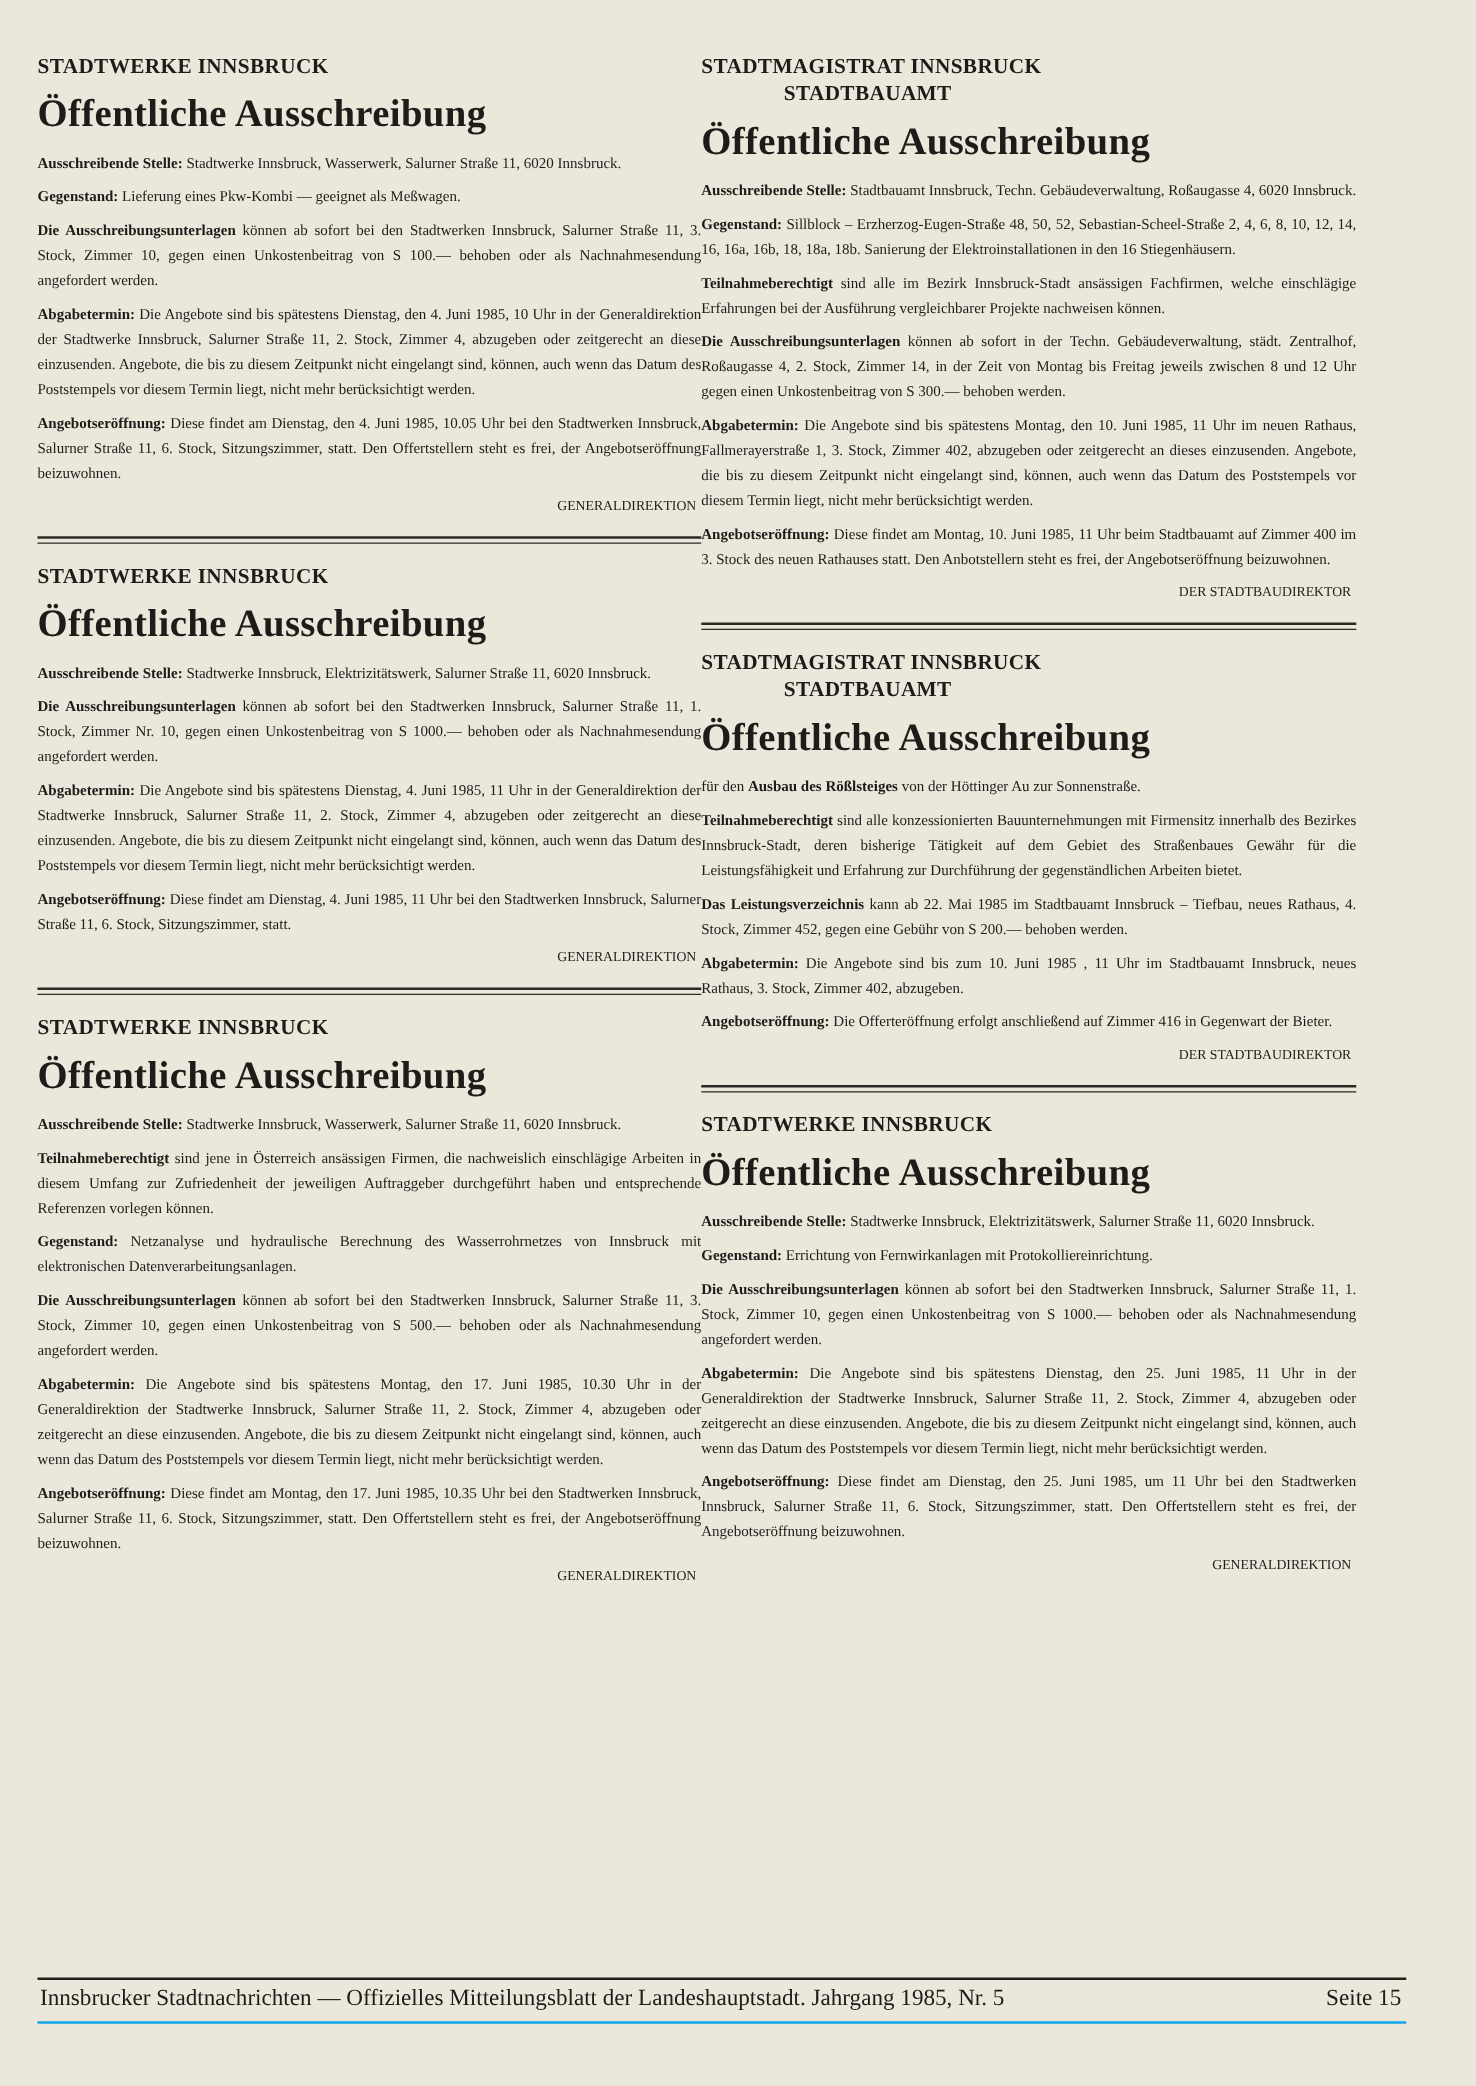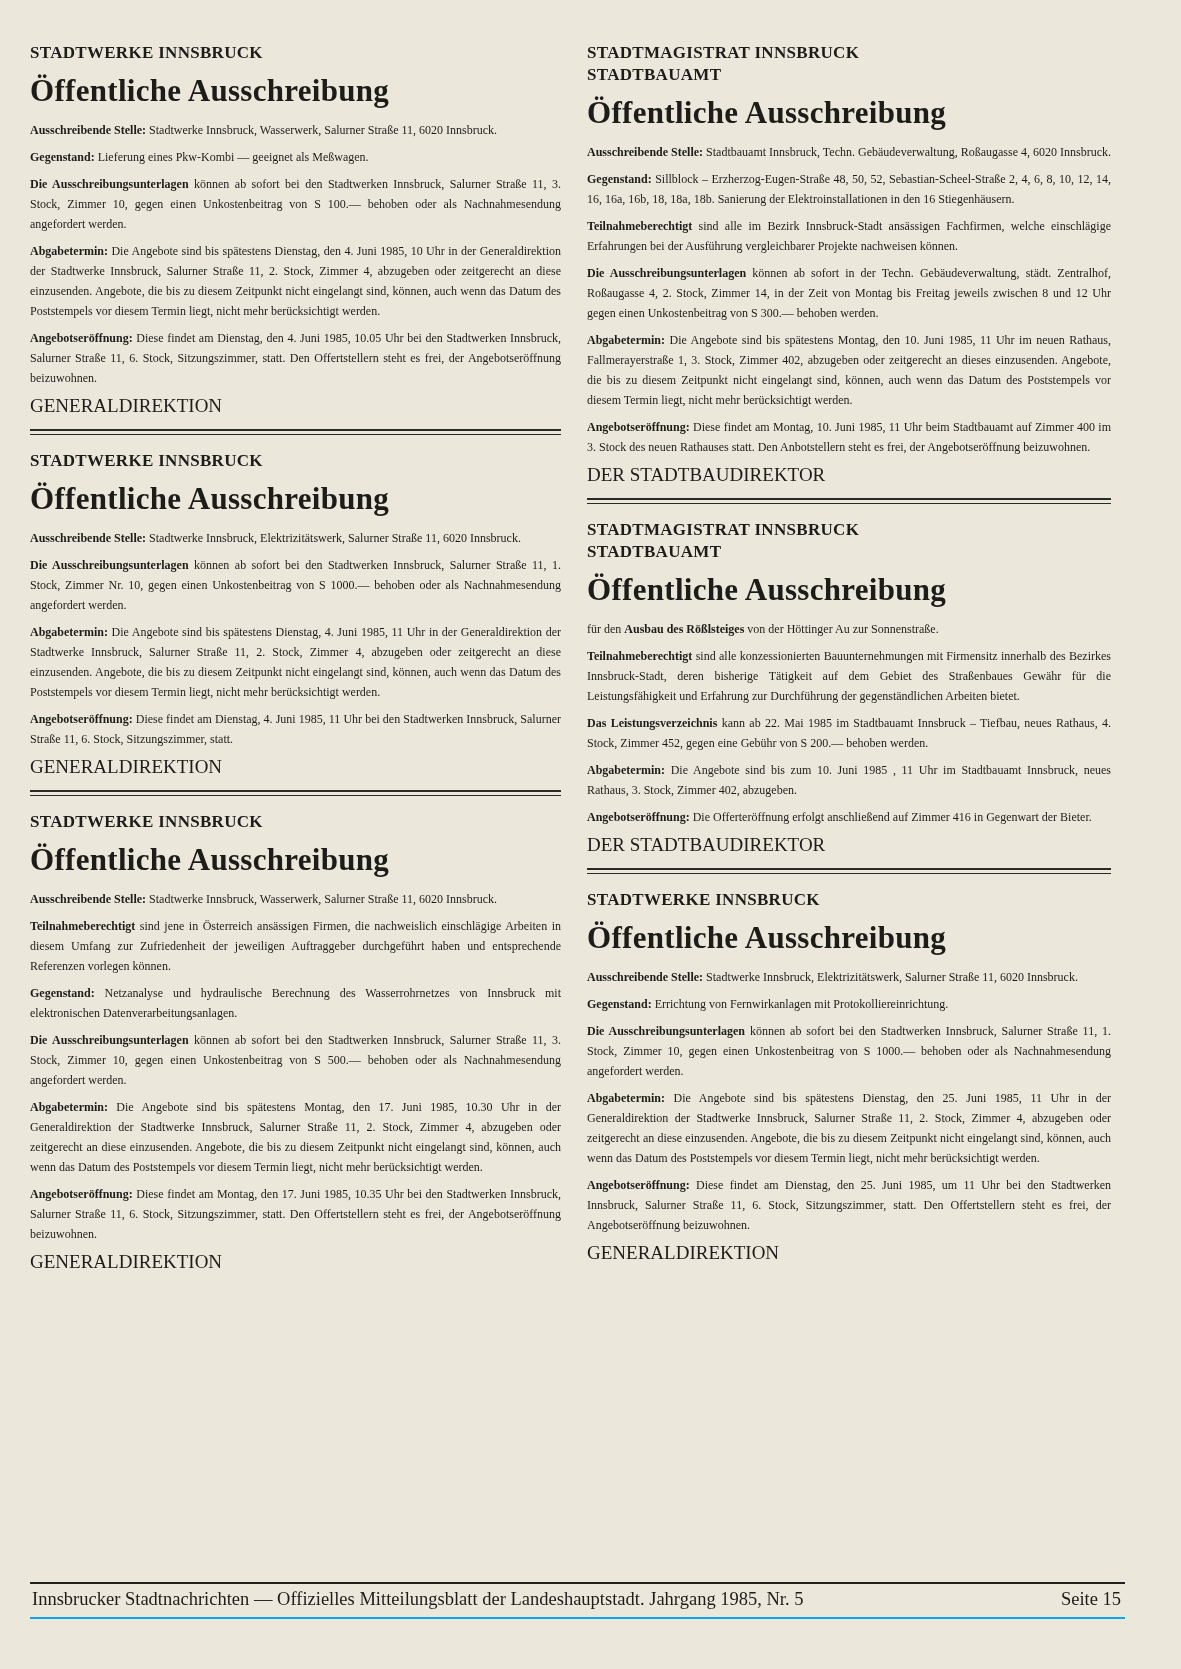--- a/index.html
+++ b/index.html
@@ -10,53 +10,53 @@
     height: 1669px;
     margin: 0 auto;
     background: #ebe8db;
     color: #1d1c19;
     font-family: "Liberation Serif", "DejaVu Serif", serif;
     overflow: hidden;
     box-sizing: border-box;
   }
   .columns {
     display: flex;
-    gap: 26px;
     padding: 42px 0 0 30px;
   }
   .col { display: block; }
   .col-left  { width: 531px; }
   .col-right { width: 524px; }
 
   .notice { display: block; }
   .org { margin: 0 0 6px 0; }
   .org-line {
     font-weight: bold;
     font-size: 17px;
     letter-spacing: 0.3px;
     line-height: 22px;
   }
-  .org-line-sub { }
+  .org-line-sub { margin-left: 66px; }
   .title {
     font-size: 31px;
     font-weight: bold;
     letter-spacing: 0.3px;
     margin: 10px 0 12px 0;
     line-height: 34px;
   }
   .para {
     font-size: 12px;
     line-height: 20px;
     text-align: justify;
     margin: 0 0 7px 0;
   }
   .para .b { font-weight: bold; }
   .sig-line {
-    font-size: 19px;
+    font-size: 11px;
     line-height: 21px;
+    text-align: right;
     padding-right: 4px;
   }
   .sigs { margin: 4px 0 2px 0; }
   .divider {
     height: 3px;
     border-top: 2px solid #2a2a26;
     border-bottom: 1px solid #2a2a26;
     margin: 13px 0 15px 0;
   }
   .footer {

